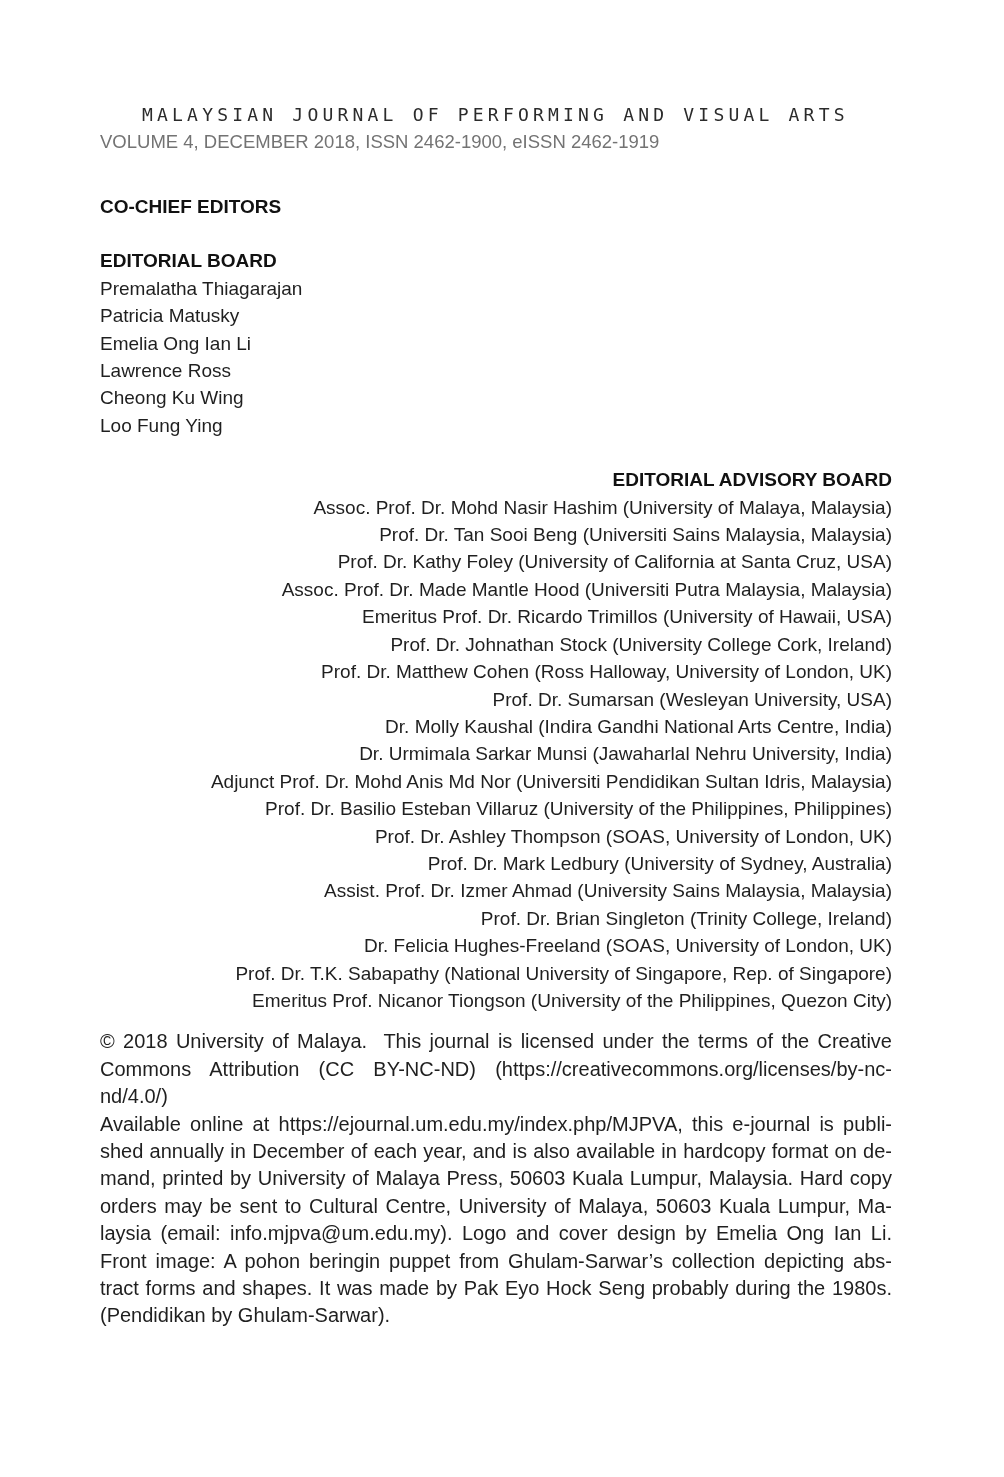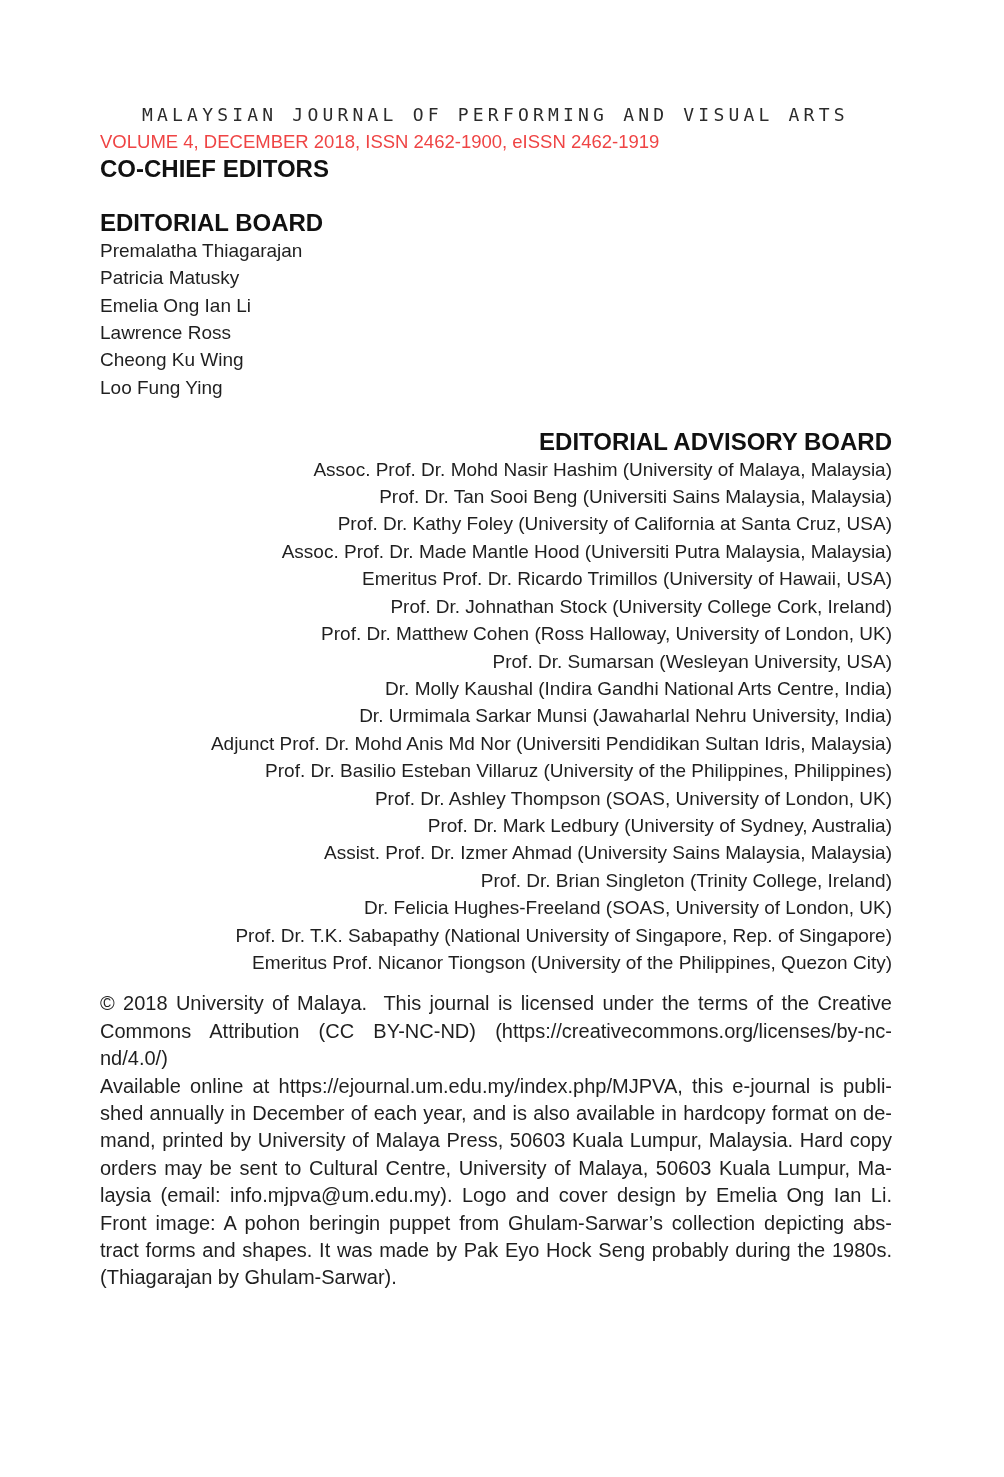--- a/index.html
+++ b/index.html
@@ -30,29 +30,30 @@
     font-weight: 400;
     letter-spacing: 4.2px;
     line-height: 26px;
     color: #2b2b2b;
     white-space: nowrap;
     padding-left: 42px;
   }
   .journal-subtitle {
     font-size: 18.5px;
     line-height: 27px;
-    color: #ef4444;
+    color: #737373;
     white-space: nowrap;
+    margin-bottom: 38px;
   }
   
   .section { margin-bottom: 27px; }
   .section.advisory { margin-bottom: 14px; text-align: right; }
   .section-heading {
     margin: 0;
-    font-size: 24px;
+    font-size: 19px;
     font-weight: bold;
     line-height: 27.4px;
     color: #111111;
   }
   .line {
     font-size: 19px;
     line-height: 27.4px;
     white-space: nowrap;
     color: #1f1f1f;
   }
@@ -166,18 +167,18 @@
           <div class="fline">mand, printed by University of Malaya Press, 50603 Kuala Lumpur, Malaysia. Hard copy</div>
 
           <div class="fline">orders may be sent to Cultural Centre, University of Malaya, 50603 Kuala Lumpur, Ma-</div>
 
           <div class="fline">laysia (email: info.mjpva@um.edu.my). Logo and cover design by Emelia Ong Ian Li.</div>
 
           <div class="fline">Front image: A pohon beringin puppet from Ghulam-Sarwar’s collection depicting abs-</div>
 
           <div class="fline">tract forms and shapes. It was made by Pak Eyo Hock Seng probably during the 1980s.</div>
 
-          <div class="fline">(Thiagarajan by Ghulam-Sarwar).</div>
+          <div class="fline">(Pendidikan by Ghulam-Sarwar).</div>
         </div>
     </section>
 
   </div>
 </div>
 
 </body></html>

